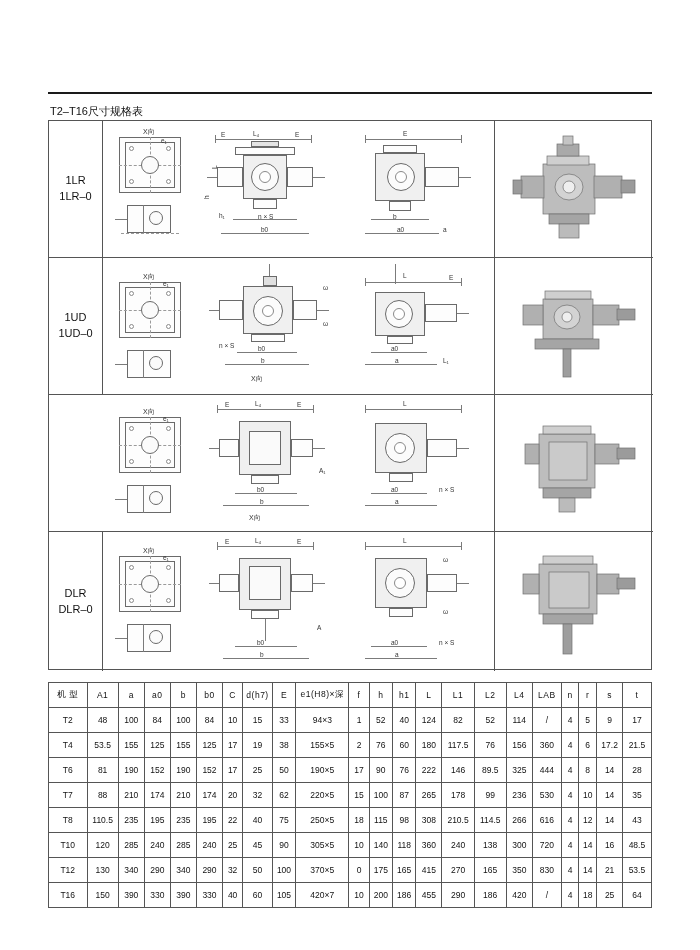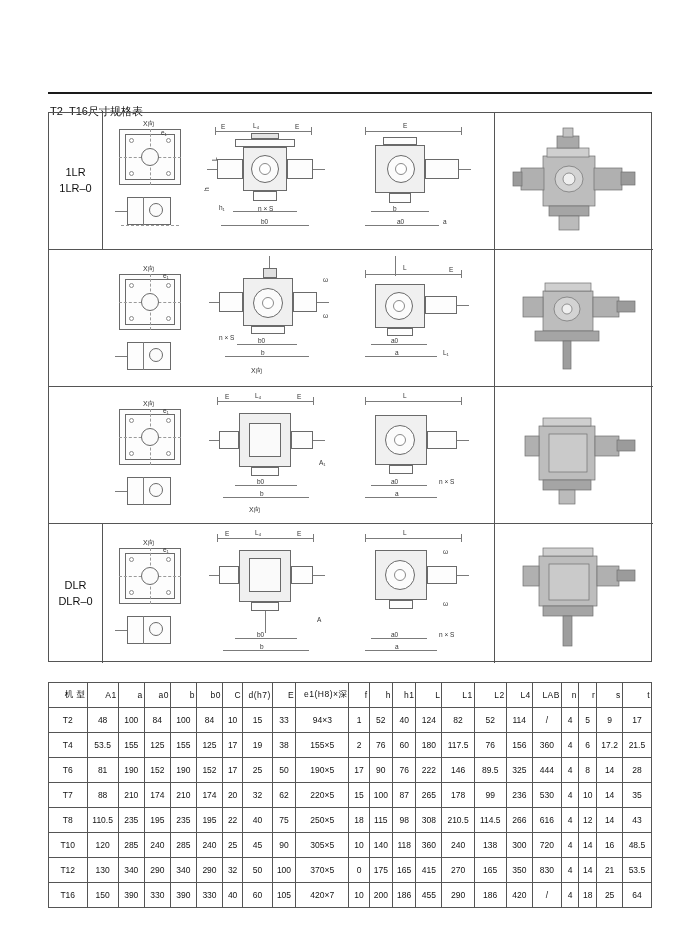--- a/index.html
+++ b/index.html
@@ -36,21 +36,21 @@
     position:absolute; left:48px; top:92px; width:604px; height:2px;
     background:#1a1a1a;
   }
   .subtitle {
     position:absolute; left:50px; top:104px;
     font-size:11px; color:#111;
   }
 
   
   .spec-table {
-    position:absolute; left:48px; top:112px; width:604px; height:550px;
+    position:absolute; left:48px; top:120px; width:604px; height:550px;
     border:1px solid #555;
   }
   .spec-row {
     position:absolute; left:0; width:604px;
     border-bottom:1px solid #555;
   }
   .spec-row.last { border-bottom:none; }
   .col-label {
     position:absolute; left:0; top:0; width:54px; height:100%;
     border-right:1px solid #555;
@@ -94,21 +94,21 @@
     color:#111;
   }
   .data-table td, .data-table th {
     border:1px solid #555;
     text-align:center;
     height:25px;
     padding:0 1px;
     font-weight:normal;
     white-space:nowrap;
   }
-  .data-table thead td { font-size:8.5px; letter-spacing:0.5px;text-align:right; }
+  .data-table thead td { font-size:8.5px; letter-spacing:0.5px; }
   .data-table tbody td:first-child { }
 </style>
 </head>
 <body>
 
 <div class="page">
 
   <div class="hr-main"></div>
   <div class="subtitle">T2–T16尺寸规格表</div>
 
@@ -196,20 +196,24 @@
               <rect x="50" y="90" width="20" height="14" fill="#bbbbbb"></rect>
               <ellipse cx="60" cy="53" rx="14" ry="13" fill="#d3d3d3"></ellipse>
               <ellipse cx="60" cy="53" rx="6" ry="6" fill="#efefef"></ellipse>
             </g>
           </svg>
         </div>
       </div>
     </div>
 
     <div class="spec-row" style="top:137px; height:137px;">
+      <div class="col-label">
+        <span>1UD</span>
+        <span>1UD–0</span>
+      </div>
       <div class="col-draw">
         <span class="cn" style="left:40px; top:14px;">X向</span>
         <div class="dw dbox" style="left:16px; top:24px; width:62px; height:56px;"></div>
         <div class="dw dbox" style="left:22px; top:29px; width:50px; height:46px; background:transparent;"></div>
         <div class="dw dl-dash-h" style="left:16px; top:52px; width:62px;"></div>
         <div class="dw dl-dash-v" style="left:47px; top:24px; height:56px;"></div>
         <div class="dw dcirc-s" style="left:26px; top:33px; width:5px; height:5px;"></div>
         <div class="dw dcirc-s" style="left:63px; top:33px; width:5px; height:5px;"></div>
         <div class="dw dcirc-s" style="left:26px; top:66px; width:5px; height:5px;"></div>
         <div class="dw dcirc-s" style="left:63px; top:66px; width:5px; height:5px;"></div>

